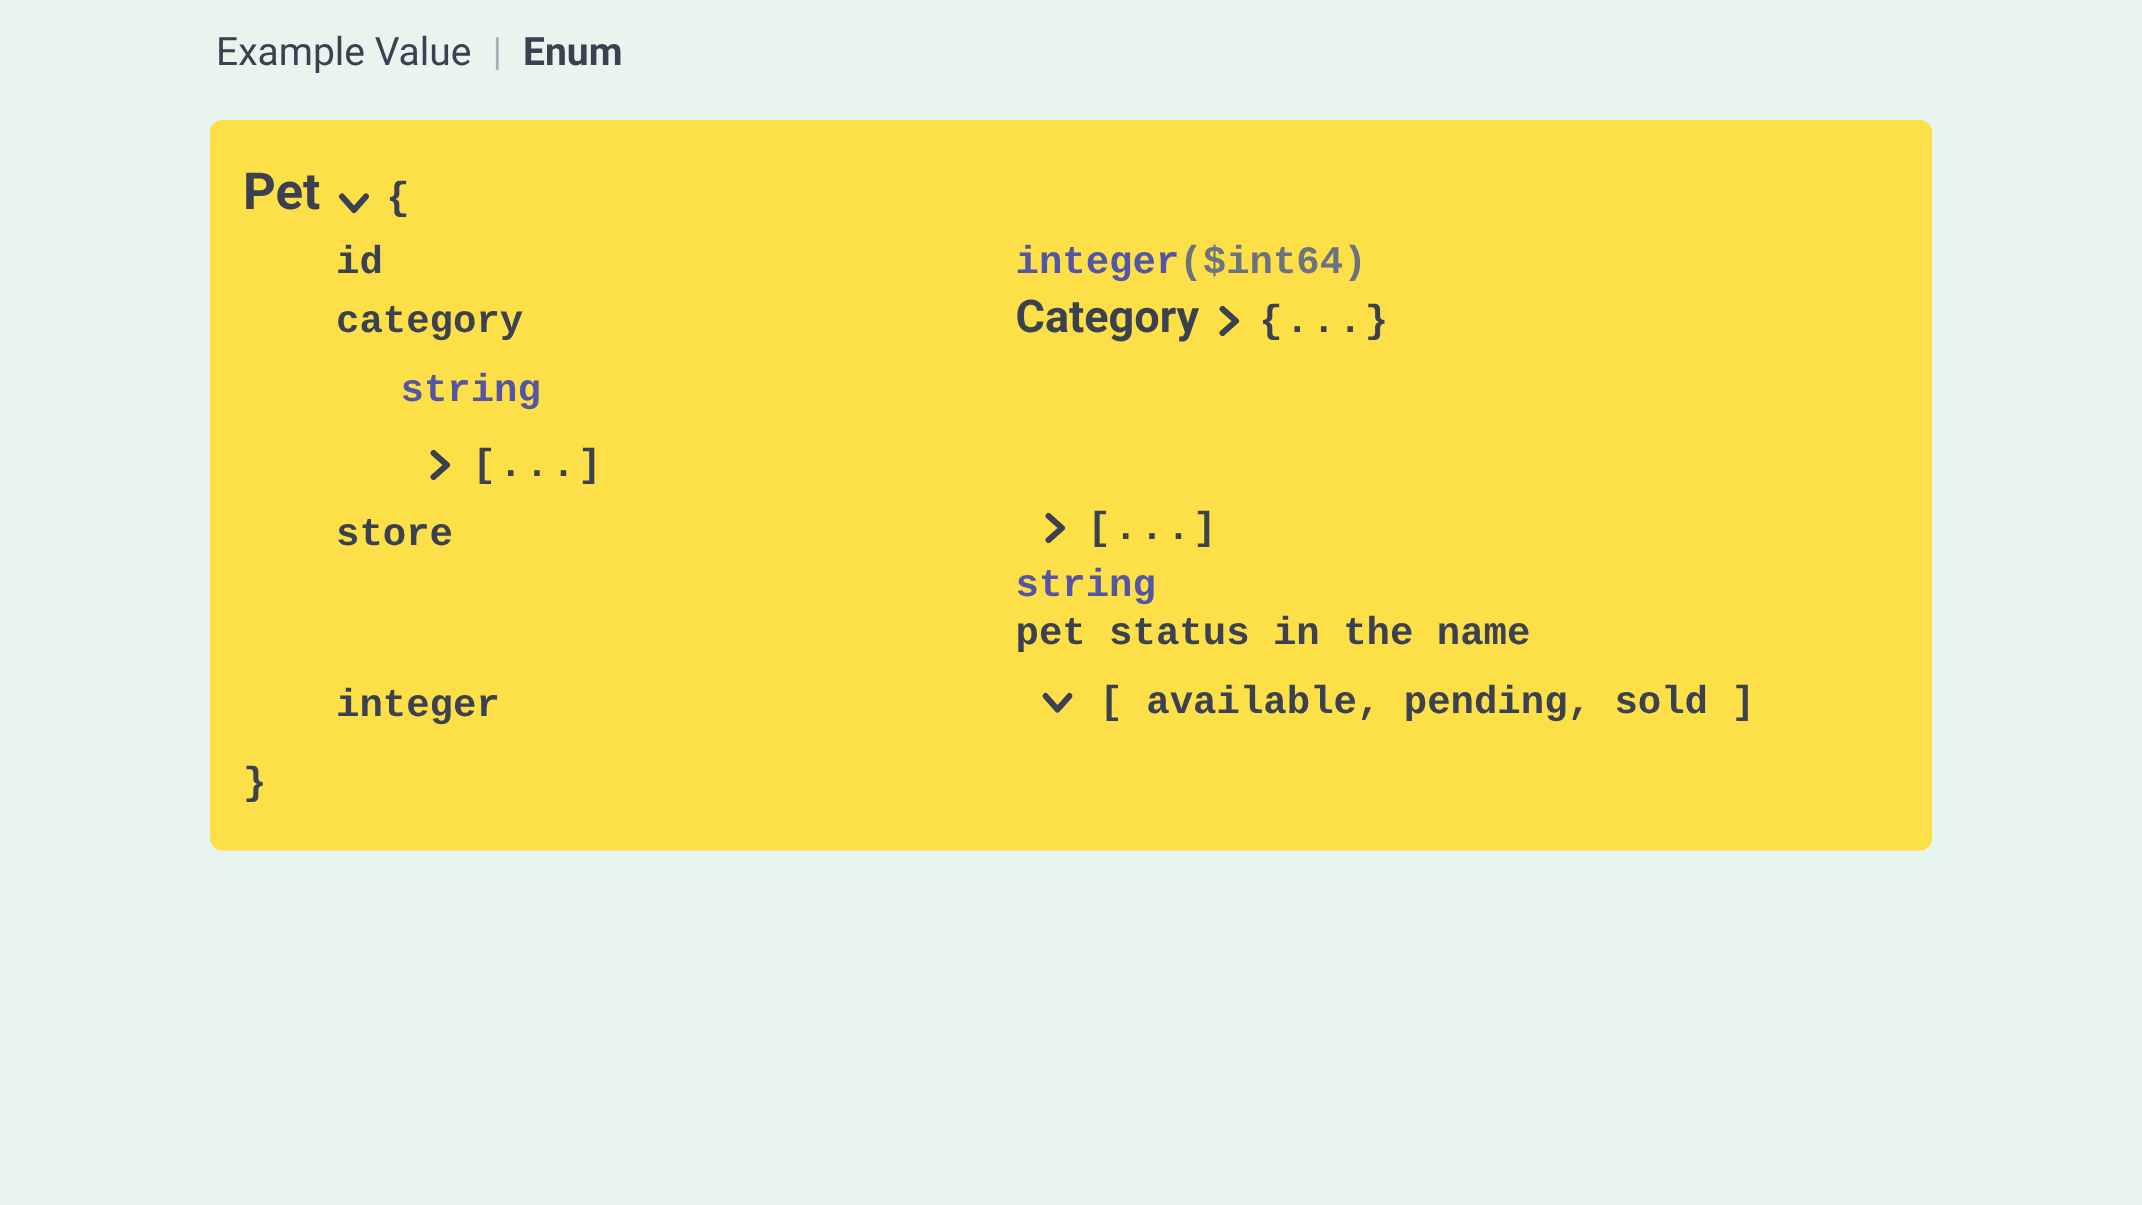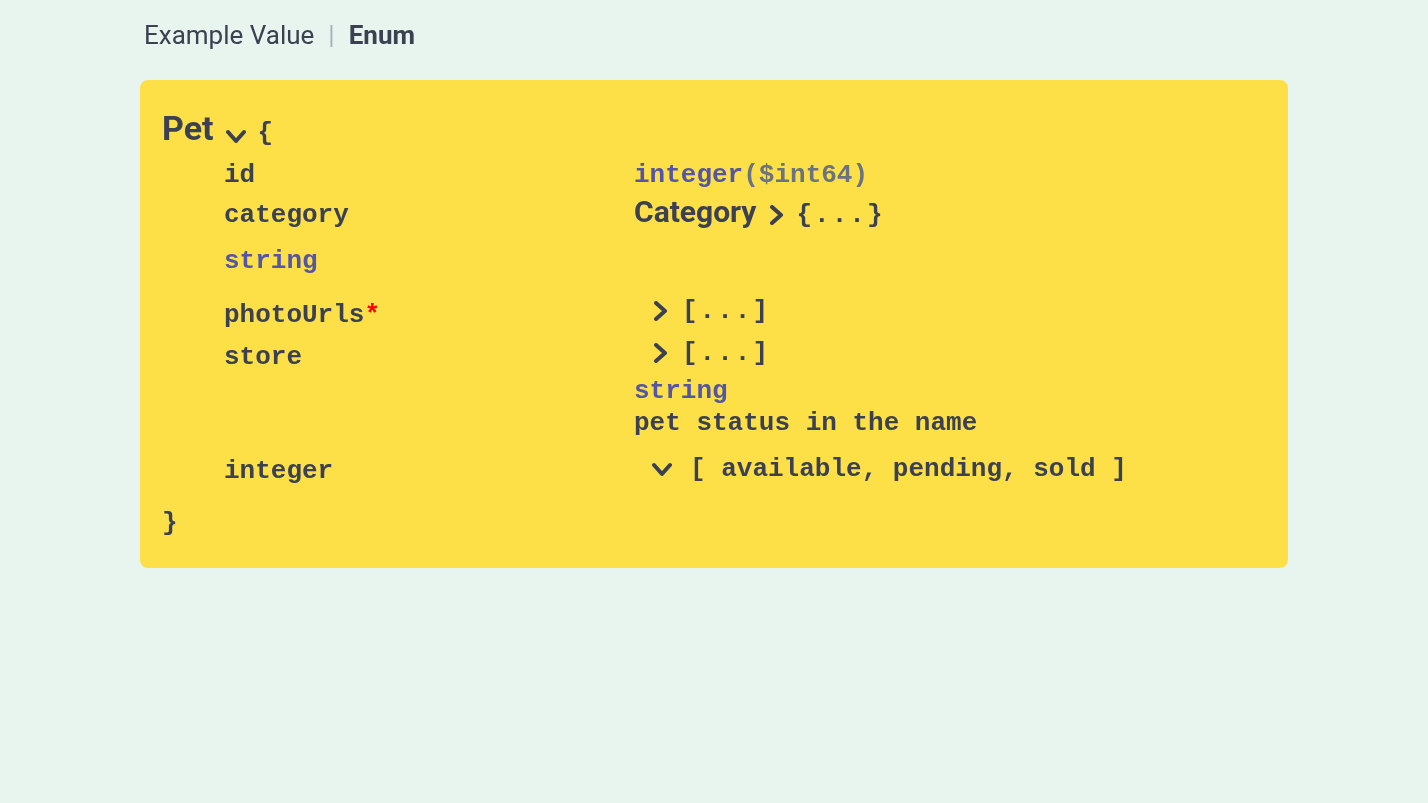--- a/index.html
+++ b/index.html
@@ -68,20 +68,21 @@
     }
     .prop-name-col {
       width: 410px;
       flex-shrink: 0;
       font-size: 26px;
       padding-top: 2px;
     }
     .prop-val-col {
       font-size: 26px;
       flex: 1;
+      margin-left: 43px;
     }
     .type-keyword {
       color: #5555a5;
     }
     .type-format {
       color: #6b7280;
       font-weight: 600;
     }
     .required-star {
       color: #ff0000;
@@ -189,23 +190,20 @@
 
     <div class="prop-row">
       <div class="prop-val-col mono">
         <div><span class="type-keyword">string</span></div>
       </div>
     </div>
 
     <div class="gap-row"></div>
 
     <div class="prop-row">
-      <div class="prop-name-col mono">
-        <span>photoUrls</span><span class="required-star">*</span>
-      </div>
       <div class="prop-val-col mono">
         <div class="array-collapsed">
           <span>
             <svg class="chevron-right-svg" width="16" height="20" viewBox="0 0 16 20">
                 <path d="M4 2 L13 10 L4 18" fill="none" stroke="#3b4151" stroke-width="4" stroke-linecap="round" stroke-linejoin="round"></path>
               </svg>
           </span>
           <span class="collapsed-braces">[...]</span>
         </div>
       </div>

